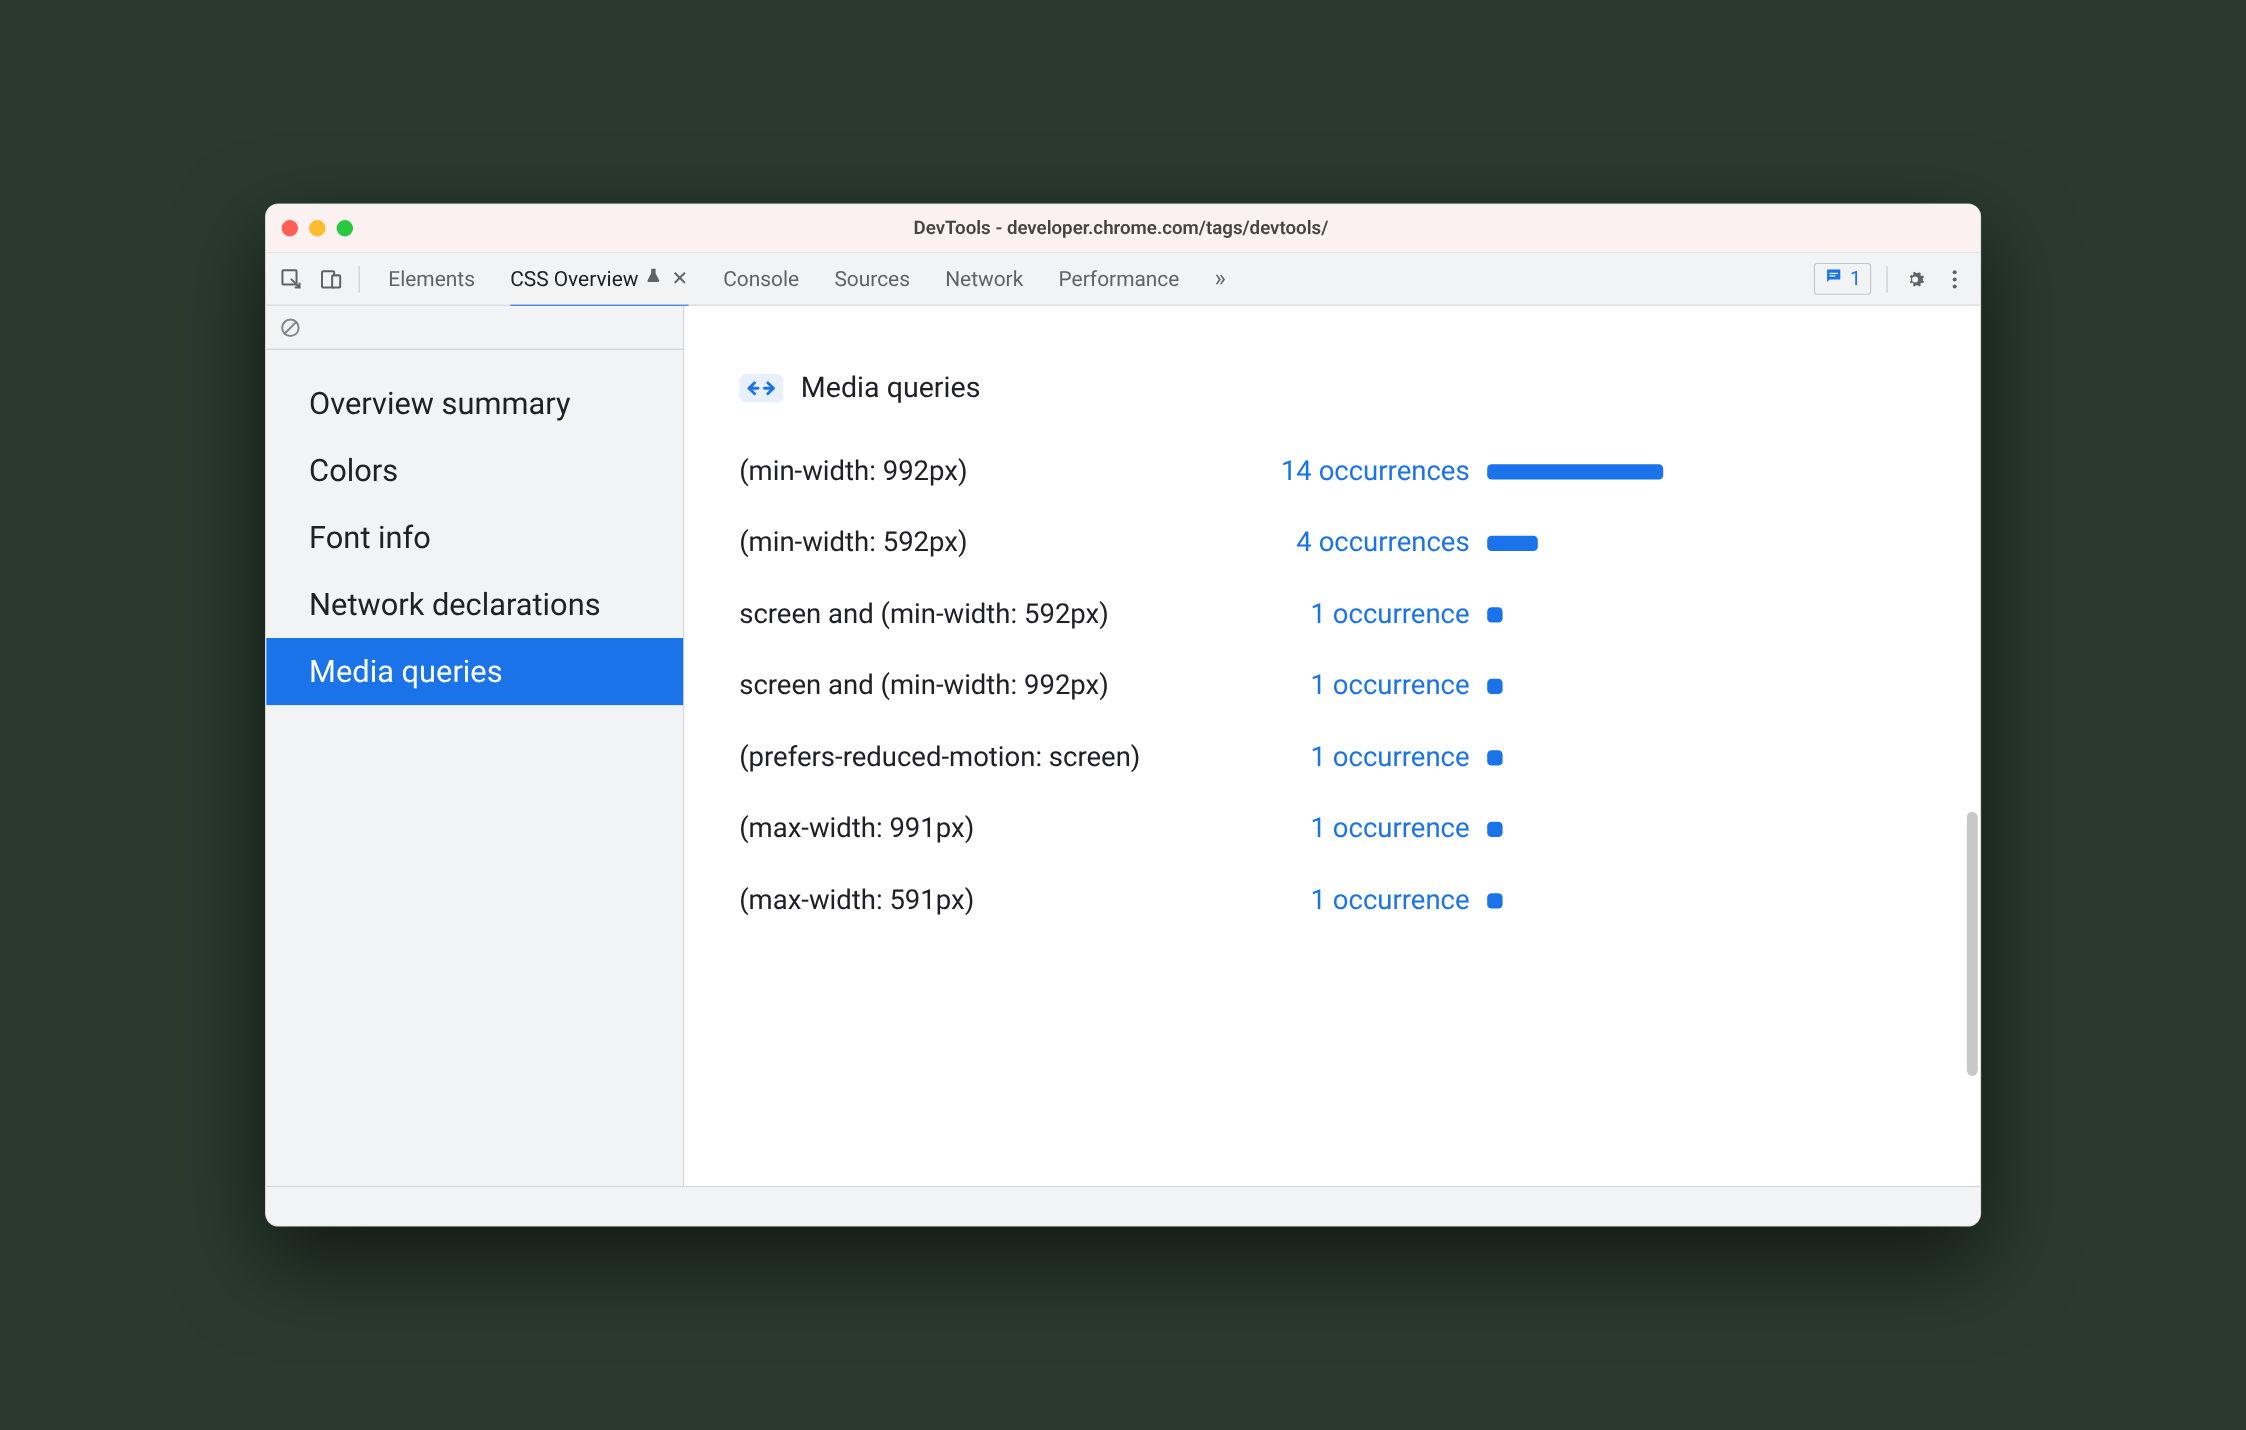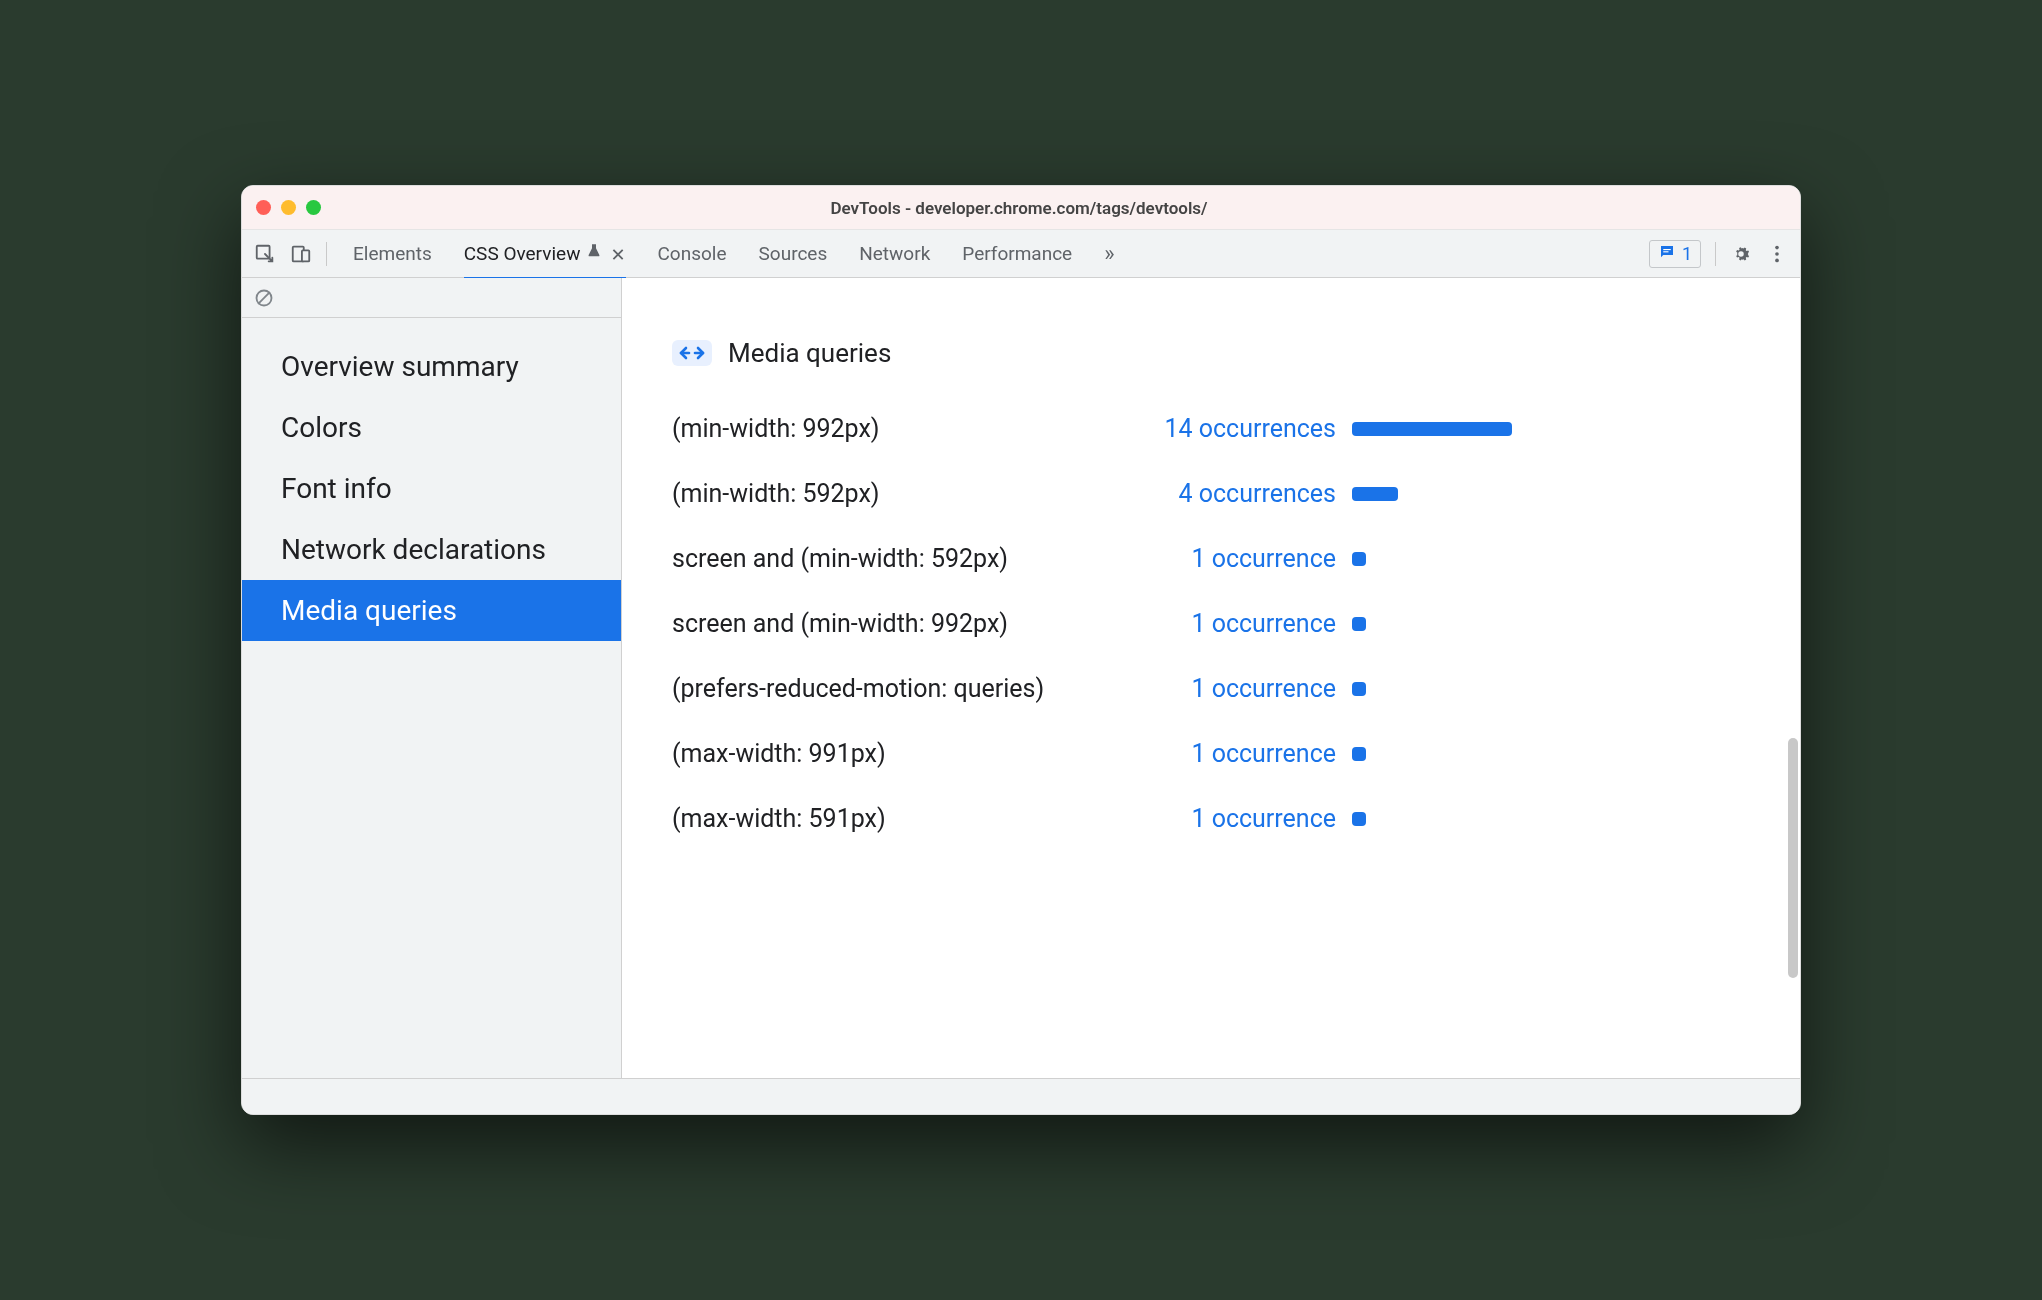--- a/index.html
+++ b/index.html
@@ -50,21 +50,21 @@
     border-bottom: 1px solid #d0d0d0;
     display: flex;
     align-items: center;
     padding: 0 12px;
     gap: 4px;
     font-size: 19px;
     color: #5f6368;
   }
   .toolbar .left-tools { display: flex; gap: 14px; align-items: center; margin-right: 22px; }
   .tabs { display: flex; align-items: center; gap: 32px; flex: 1; }
-  .tab { cursor: pointer; padding: 12px 0; white-space: nowrap; display: flex; align-items: flex-end; gap: 6px; }
+  .tab { cursor: pointer; padding: 12px 0; white-space: nowrap; display: flex; align-items: center; gap: 6px; }
   .tab.active { color: #202124; border-bottom: 3px solid #1a73e8; margin-bottom: -2px; }
   .toolbar .right-tools { display: flex; align-items: center; gap: 14px; }
   .issues-badge {
     display: flex; align-items: center; gap: 6px;
     border: 1px solid #c4c7ca;
     border-radius: 3px;
     padding: 2px 8px;
     font-size: 18px;
     color: #1a73e8;
   }
@@ -307,21 +307,21 @@
               </div>
             </div>
             <div class="mq-row">
               <div class="mq-query">screen and (min-width: 992px)</div>
               <div class="mq-count">1 occurrence</div>
               <div class="mq-bar-cell">
                 <div class="mq-bar" style="width: 14px;"></div>
               </div>
             </div>
             <div class="mq-row">
-              <div class="mq-query">(prefers-reduced-motion: queries)</div>
+              <div class="mq-query">(prefers-reduced-motion: screen)</div>
               <div class="mq-count">1 occurrence</div>
               <div class="mq-bar-cell">
                 <div class="mq-bar" style="width: 14px;"></div>
               </div>
             </div>
             <div class="mq-row">
               <div class="mq-query">(max-width: 991px)</div>
               <div class="mq-count">1 occurrence</div>
               <div class="mq-bar-cell">
                 <div class="mq-bar" style="width: 14px;"></div>

